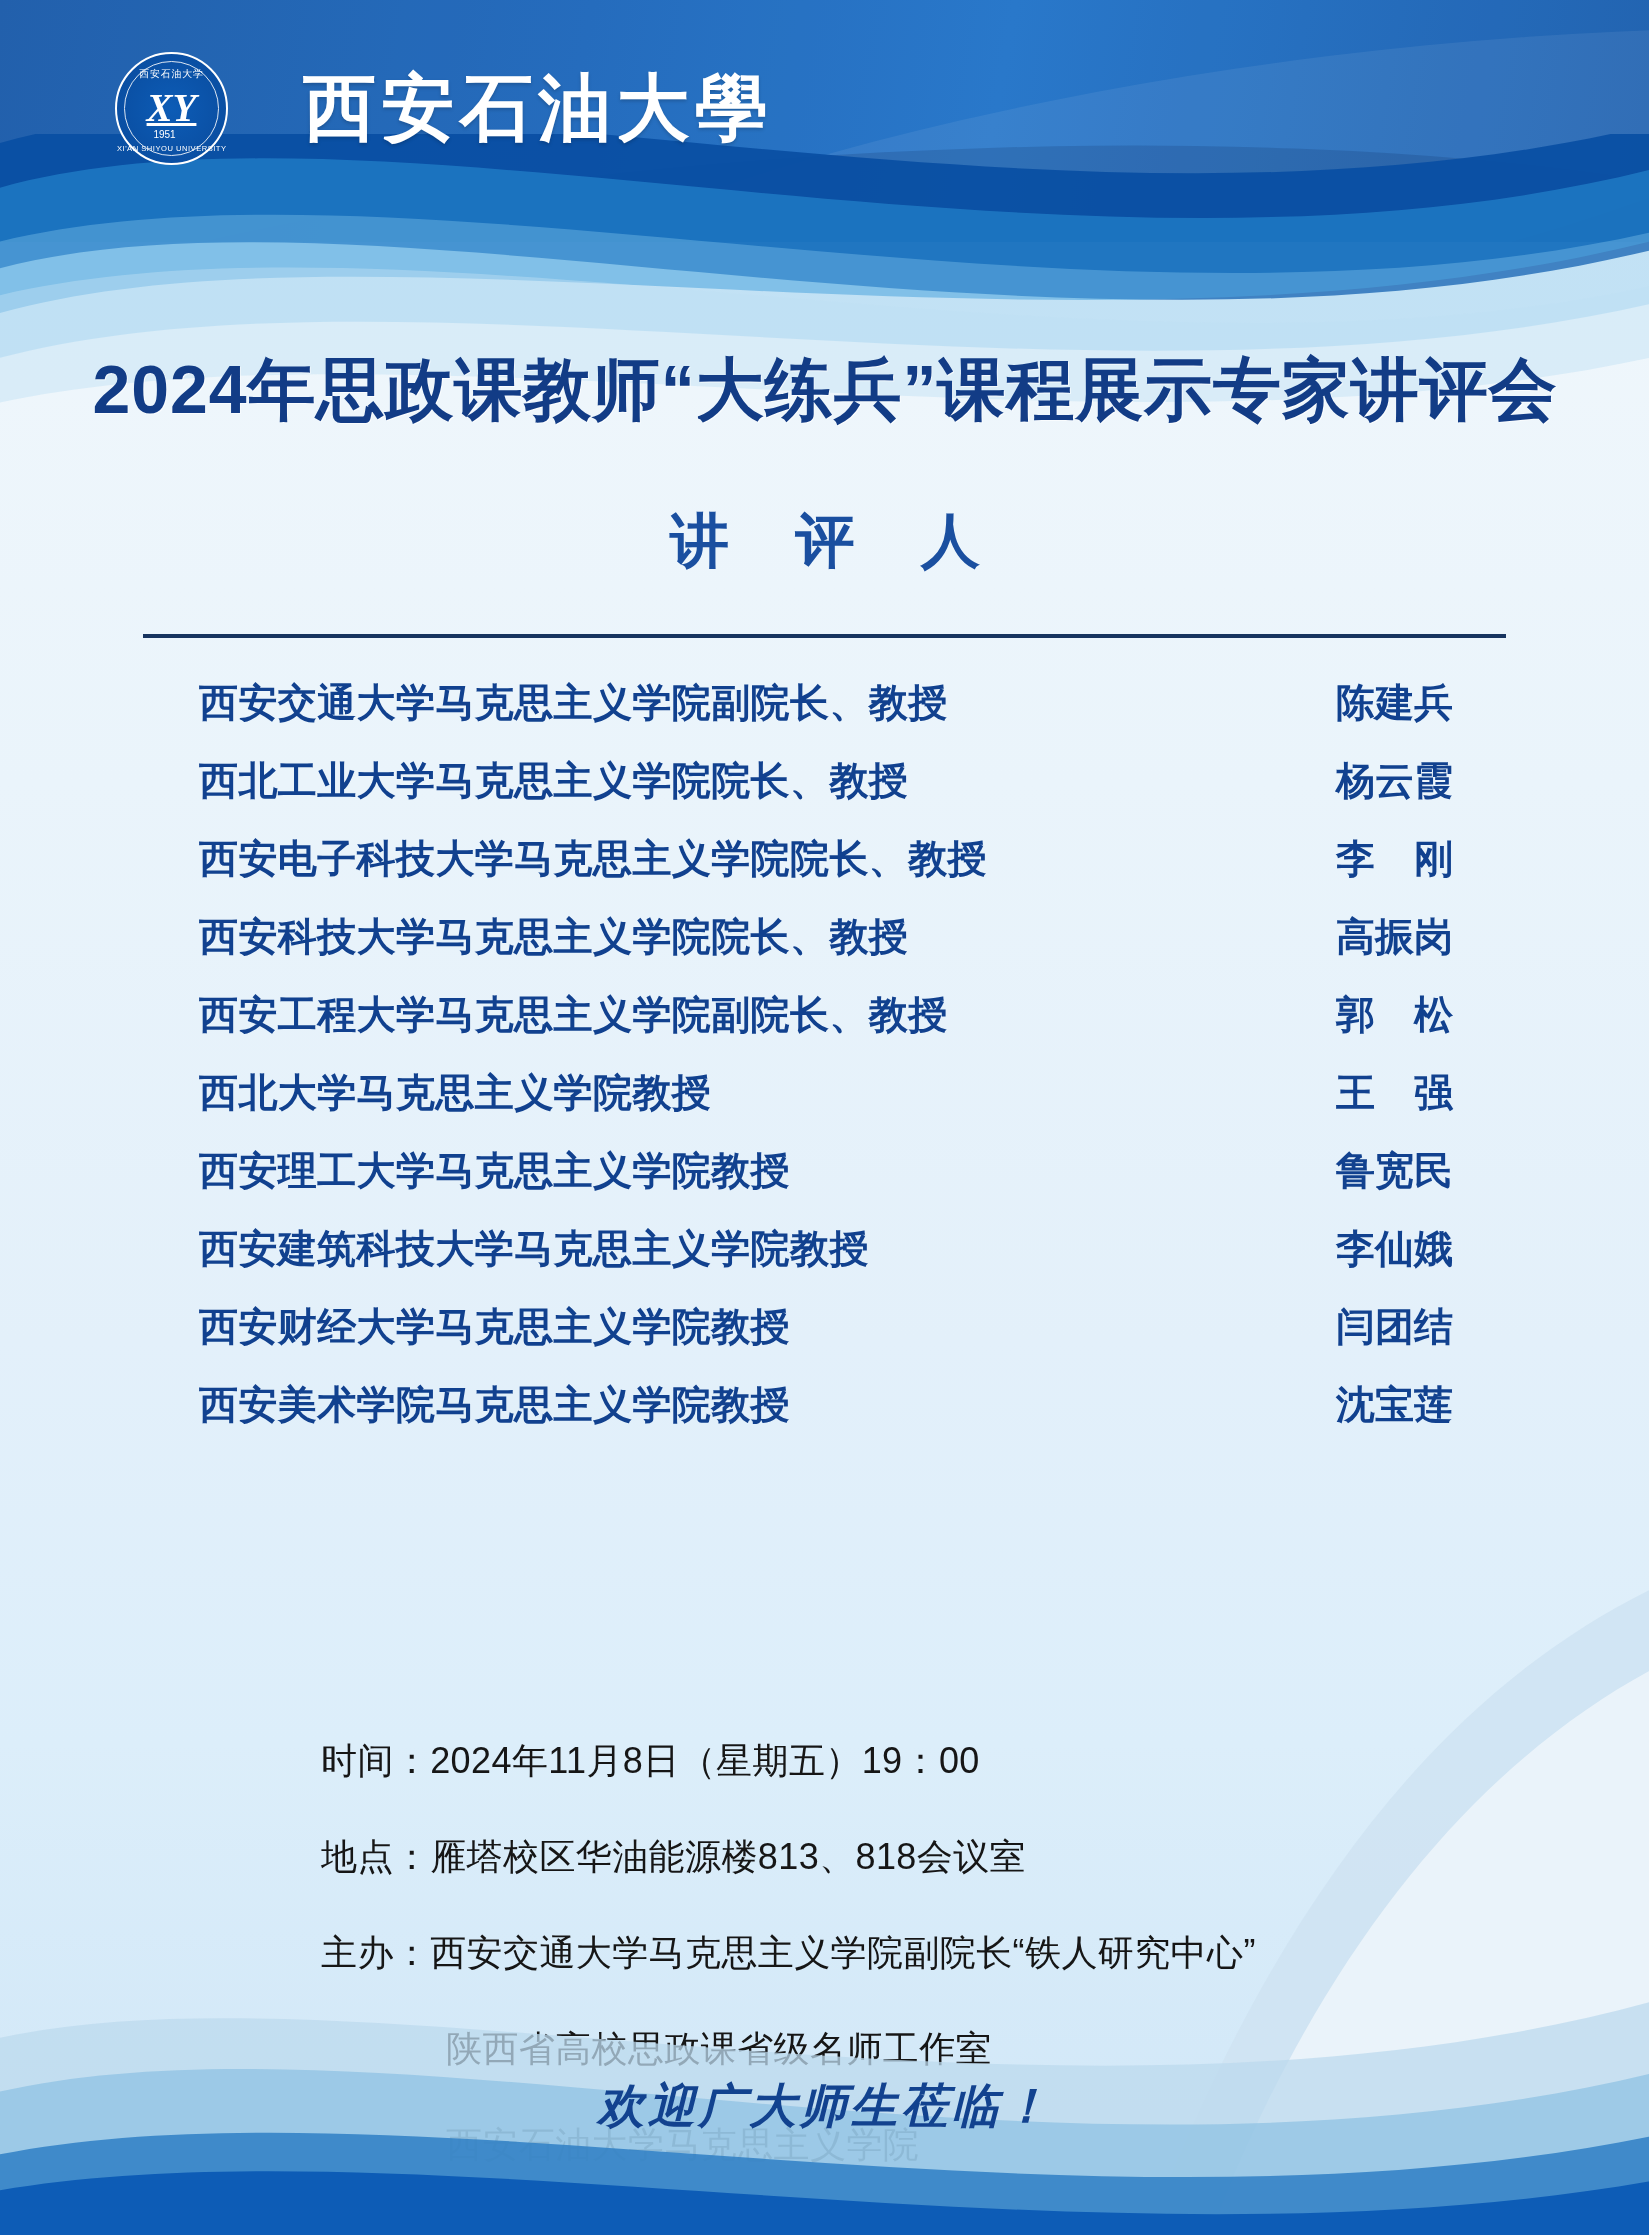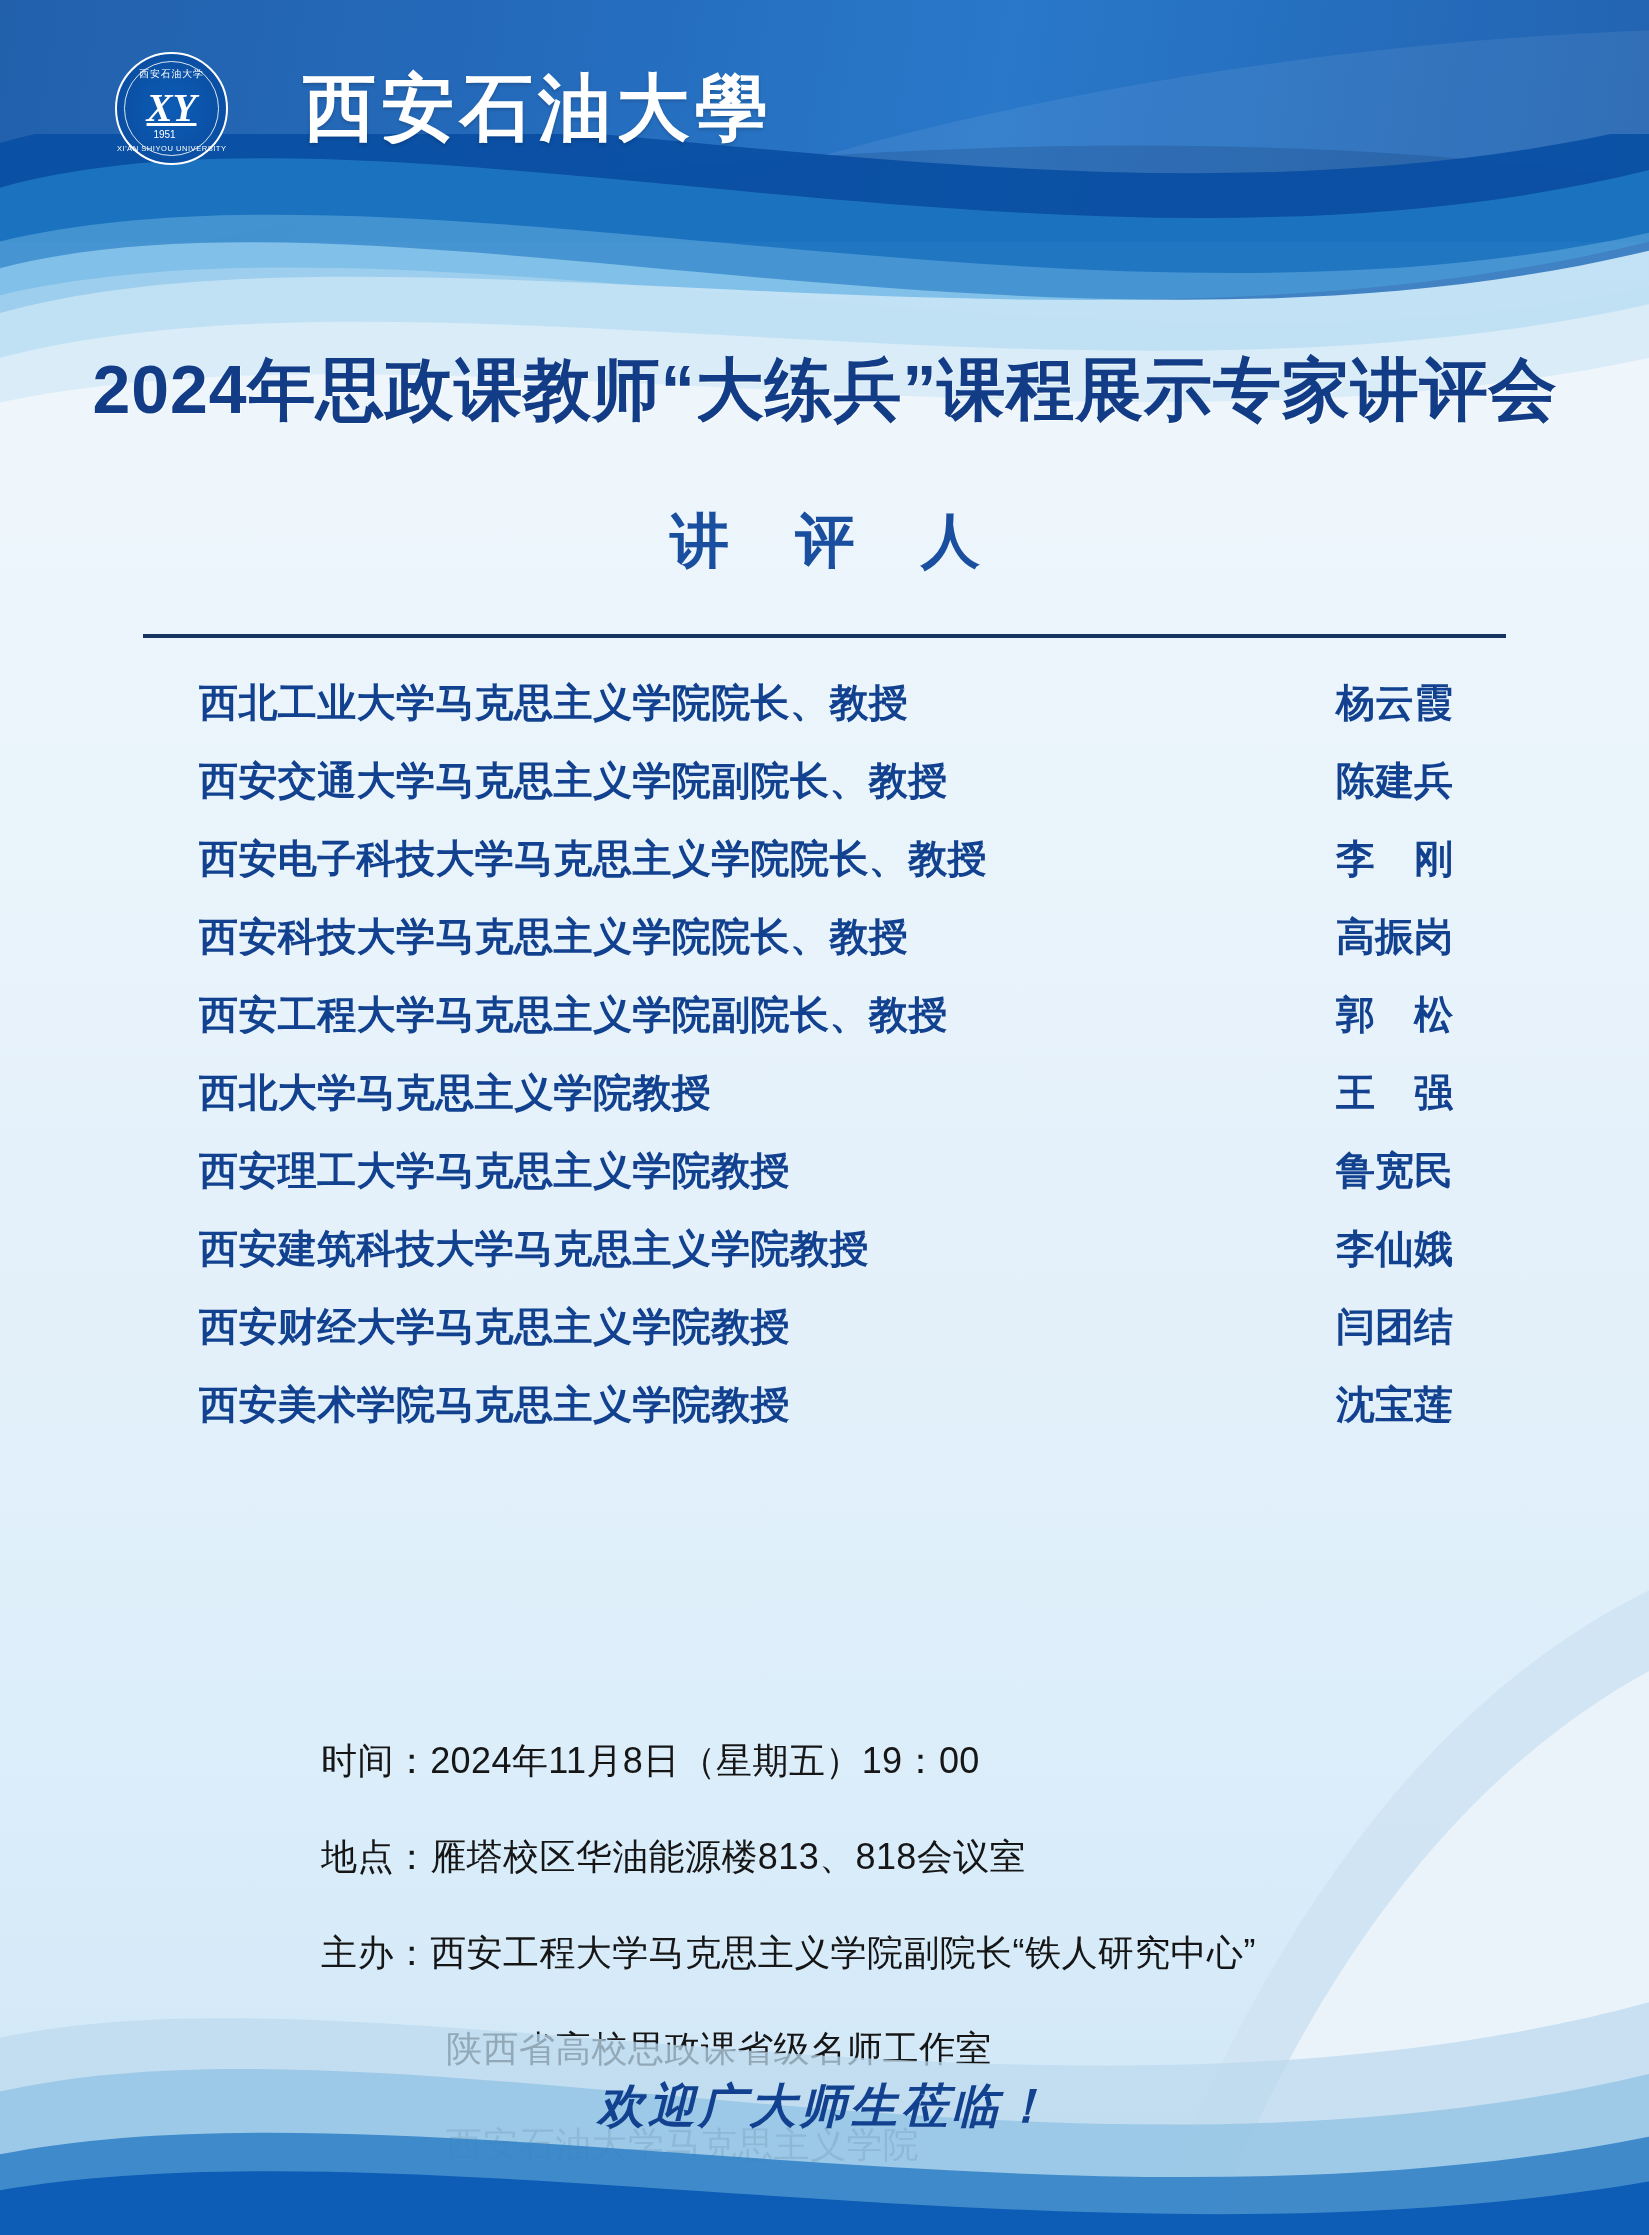--- a/index.html
+++ b/index.html
@@ -276,26 +276,26 @@
     </div>
     <div class="logo-wordmark">西安石油大學</div>
   </div>
 
   <div class="title-main">2024年思政课教师“大练兵”课程展示专家讲评会</div>
   <div class="title-sub">讲 评 人</div>
   <div class="divider"></div>
 
   <div class="list">
     <div class="row">
+      <div class="affil">西安交通大学马克思主义学院副院长、教授</div>
+      <div class="name">陈建兵</div>
+    </div>
+    <div class="row">
       <div class="affil">西北工业大学马克思主义学院院长、教授</div>
       <div class="name">杨云霞</div>
-    </div>
-    <div class="row">
-      <div class="affil">西安交通大学马克思主义学院副院长、教授</div>
-      <div class="name">陈建兵</div>
     </div>
     <div class="row">
       <div class="affil">西安电子科技大学马克思主义学院院长、教授</div>
       <div class="name">李　刚</div>
     </div>
     <div class="row">
       <div class="affil">西安科技大学马克思主义学院院长、教授</div>
       <div class="name">高振岗</div>
     </div>
     <div class="row">
@@ -320,21 +320,21 @@
     </div>
     <div class="row">
       <div class="affil">西安美术学院马克思主义学院教授</div>
       <div class="name">沈宝莲</div>
     </div>
   </div>
 
   <div class="info">
     <div class="line">时间：2024年11月8日（星期五）19：00</div>
     <div class="line">地点：雁塔校区华油能源楼813、818会议室</div>
-    <div class="line">主办：西安工程大学马克思主义学院副院长“铁人研究中心”</div>
+    <div class="line">主办：西安交通大学马克思主义学院副院长“铁人研究中心”</div>
     <div class="line indent">陕西省高校思政课省级名师工作室</div>
     <div class="line indent">西安石油大学马克思主义学院</div>
   </div>
 
   <div class="bottom-wrap">
     <svg width="1650" height="699" viewBox="0 0 1842 780" preserveAspectRatio="none">
       <path d="M1842,60 C1600,180 1420,420 1280,780 L1842,780 Z" fill="#cfe3f2" opacity="0.85"></path>
       <path d="M1842,150 C1640,260 1470,470 1350,780 L1842,780 Z" fill="#ffffff" opacity="0.55"></path>
       <path d="M0,560 C420,470 1180,700 1842,520 L1842,780 L0,780 Z" fill="#bcd9ee" opacity="0.75"></path>
       <path d="M0,620 C440,520 1180,760 1842,600 L1842,780 L0,780 Z" fill="#8cc0e3" opacity="0.70"></path>

